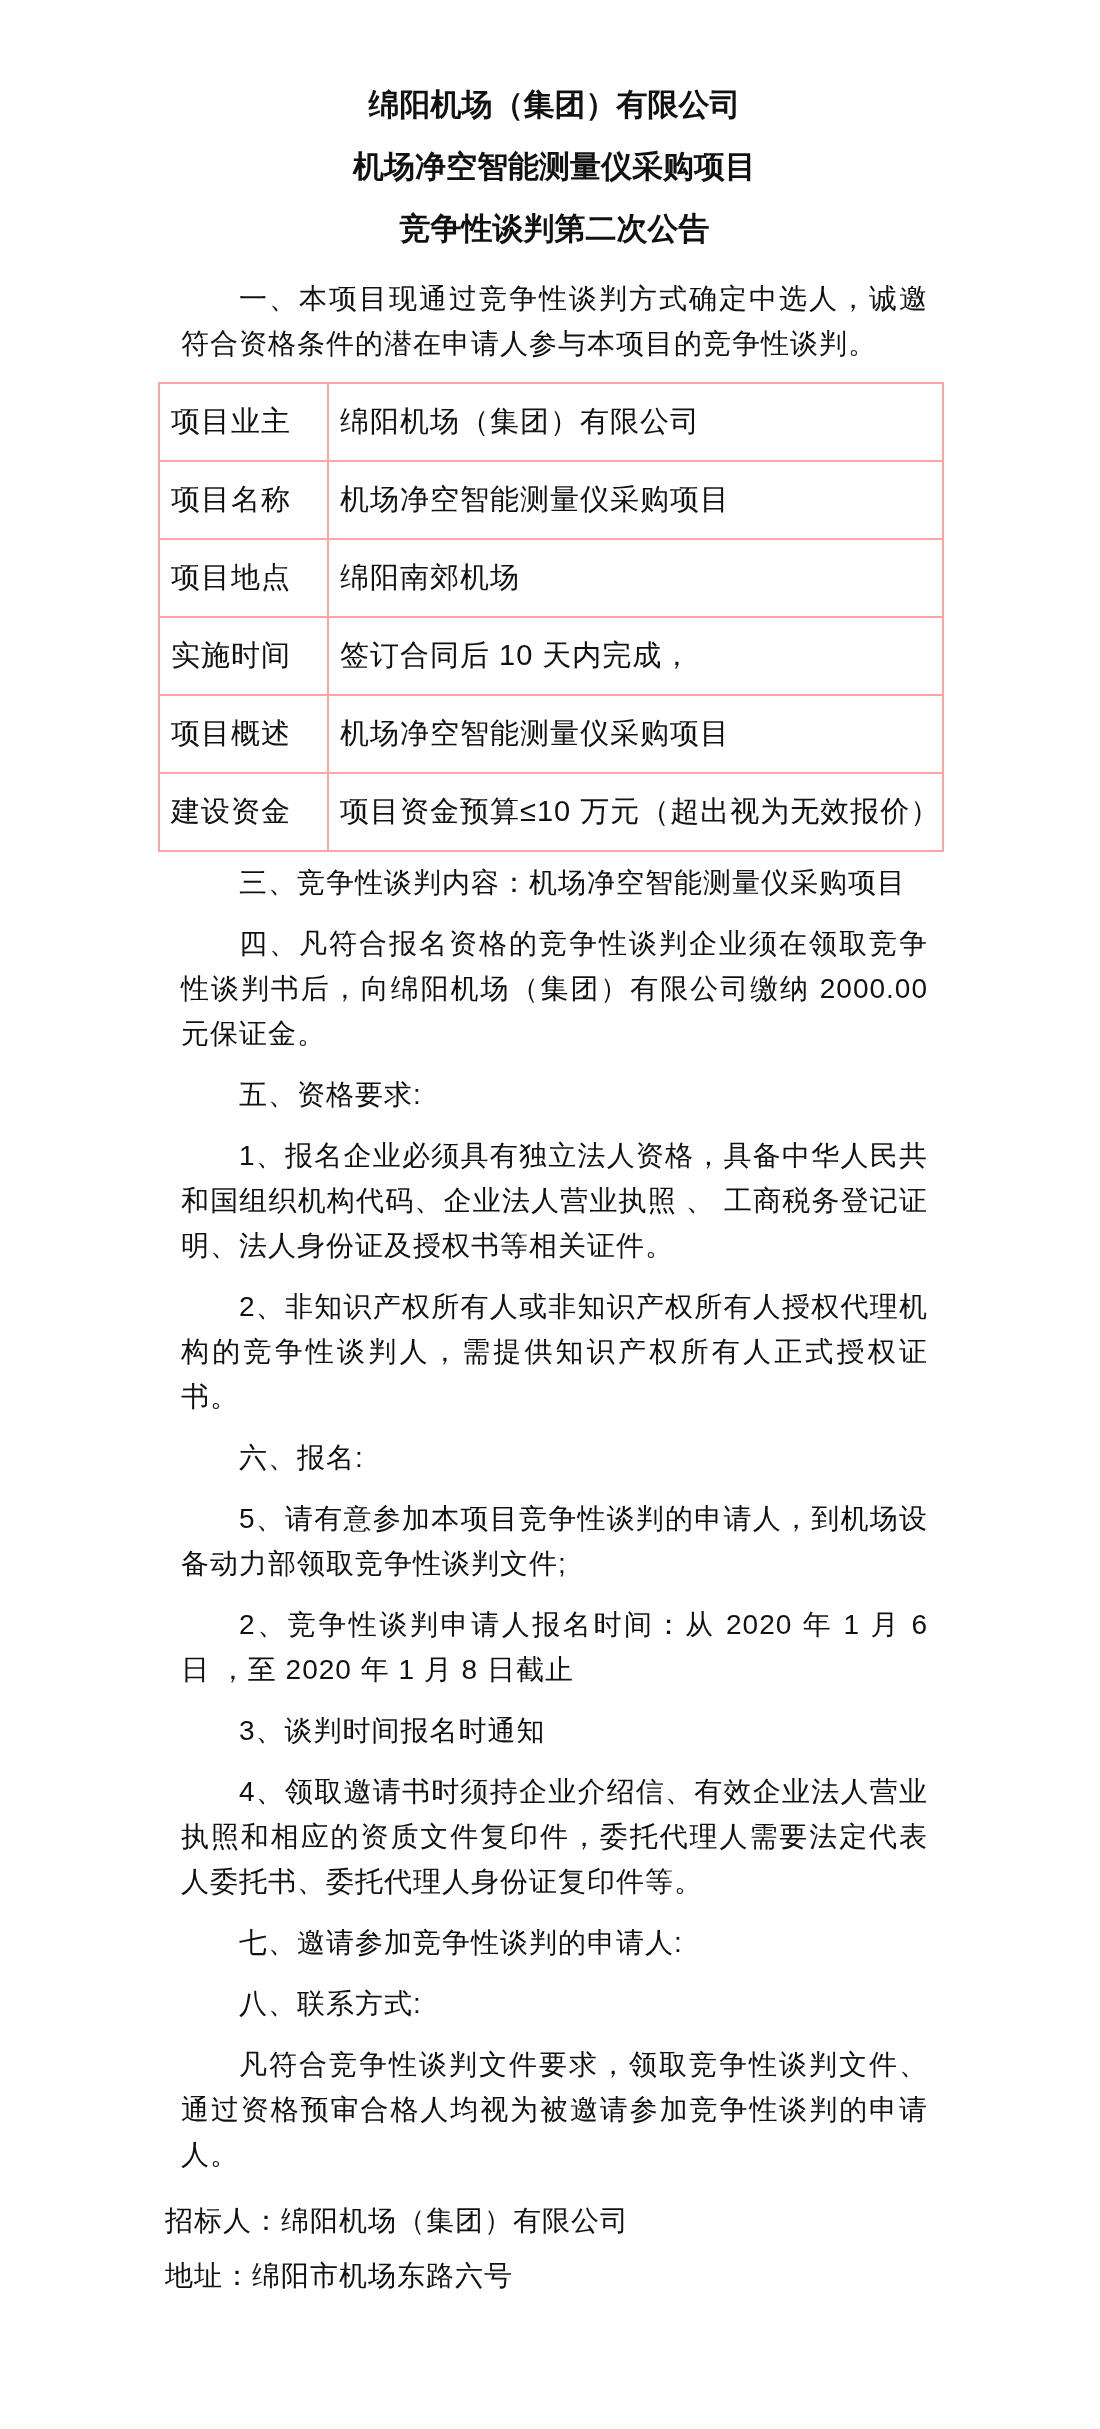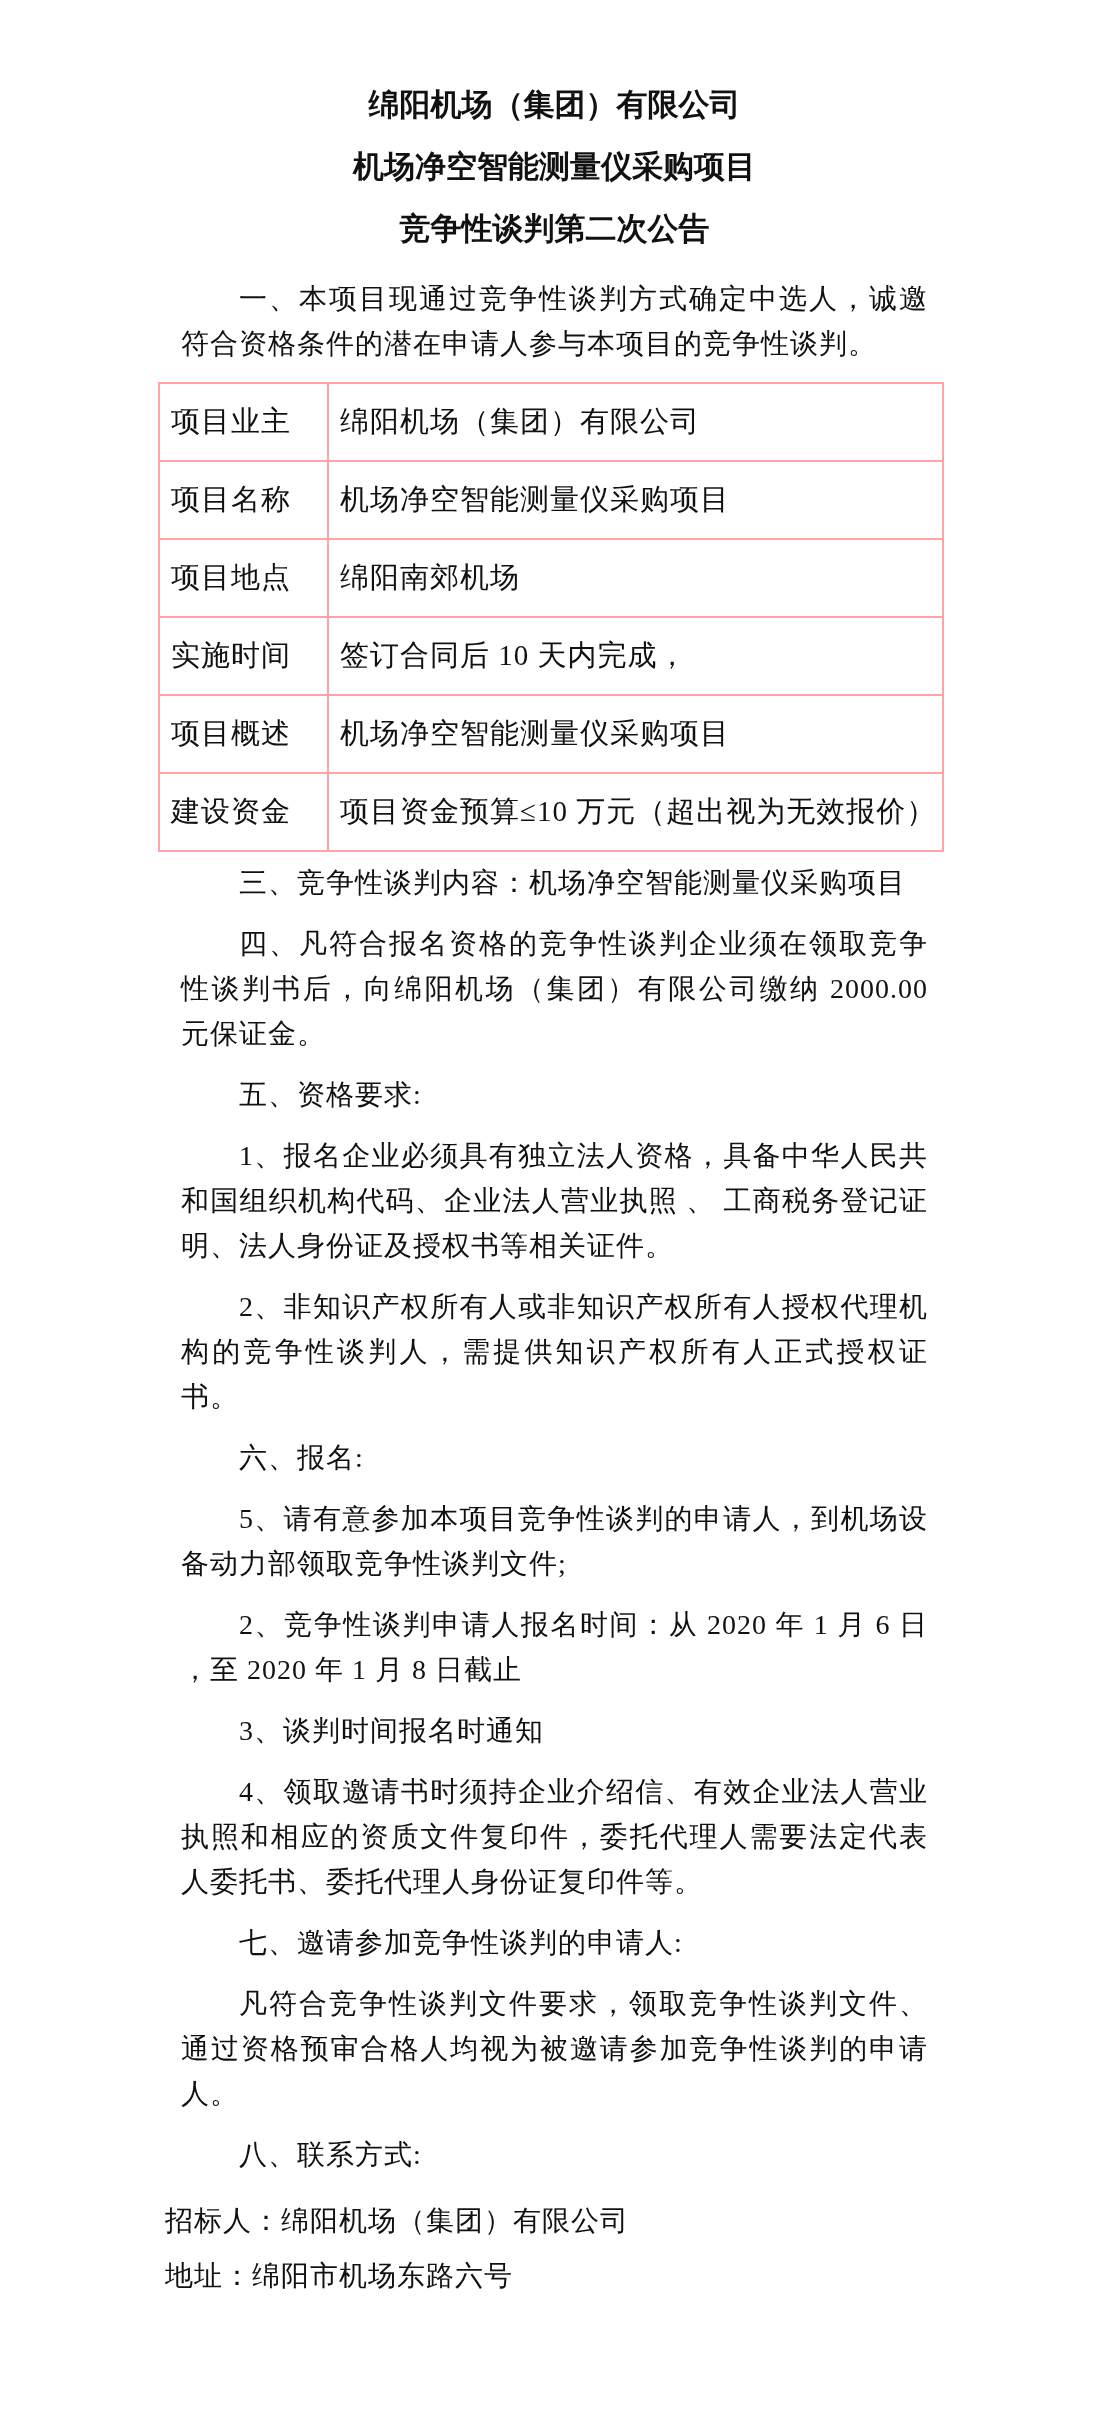--- a/index.html
+++ b/index.html
@@ -7,21 +7,21 @@
     padding: 0;
     background: #ffffff;
   }
   .page {
     position: relative;
     width: 1100px;
     height: 2429px;
     box-sizing: border-box;
     background: #ffffff;
     color: #111111;
-    font-family: Liberation Serif, serif;
+    font-family: Liberation Sans, sans-serif;
     padding: 74px 156px 0 165px;
     overflow: hidden;
   }
   .title-line {
     text-align: center;
     font-weight: bold;
     font-size: 31px;
     line-height: 62px;
     white-space: nowrap;
   }
@@ -108,19 +108,19 @@
   <p class="para">四、凡符合报名资格的竞争性谈判企业须在领取竞争性谈判书后，向绵阳机场（集团）有限公司缴纳 2000.00 元保证金。</p>
   <p class="para">五、资格要求:</p>
   <p class="para">1、报名企业必须具有独立法人资格，具备中华人民共和国组织机构代码、企业法人营业执照 、 工商税务登记证明、法人身份证及授权书等相关证件。</p>
   <p class="para">2、非知识产权所有人或非知识产权所有人授权代理机构的竞争性谈判人，需提供知识产权所有人正式授权证书。</p>
   <p class="para">六、报名:</p>
   <p class="para">5、请有意参加本项目竞争性谈判的申请人，到机场设备动力部领取竞争性谈判文件;</p>
   <p class="para">2、竞争性谈判申请人报名时间：从 2020 年 1 月 6 日 ，至 2020 年 1 月 8 日截止</p>
   <p class="para">3、谈判时间报名时通知</p>
   <p class="para">4、领取邀请书时须持企业介绍信、有效企业法人营业执照和相应的资质文件复印件，委托代理人需要法定代表人委托书、委托代理人身份证复印件等。</p>
   <p class="para">七、邀请参加竞争性谈判的申请人:</p>
+  <p class="para">八、联系方式:</p>
   <p class="para">凡符合竞争性谈判文件要求，领取竞争性谈判文件、通过资格预审合格人均视为被邀请参加竞争性谈判的申请人。</p>
-  <p class="para">八、联系方式:</p>
 
   <p class="contact-line">招标人：绵阳机场（集团）有限公司</p>
   <p class="contact-line">地址：绵阳市机场东路六号</p>
 
 </div>
 
 </body></html>

